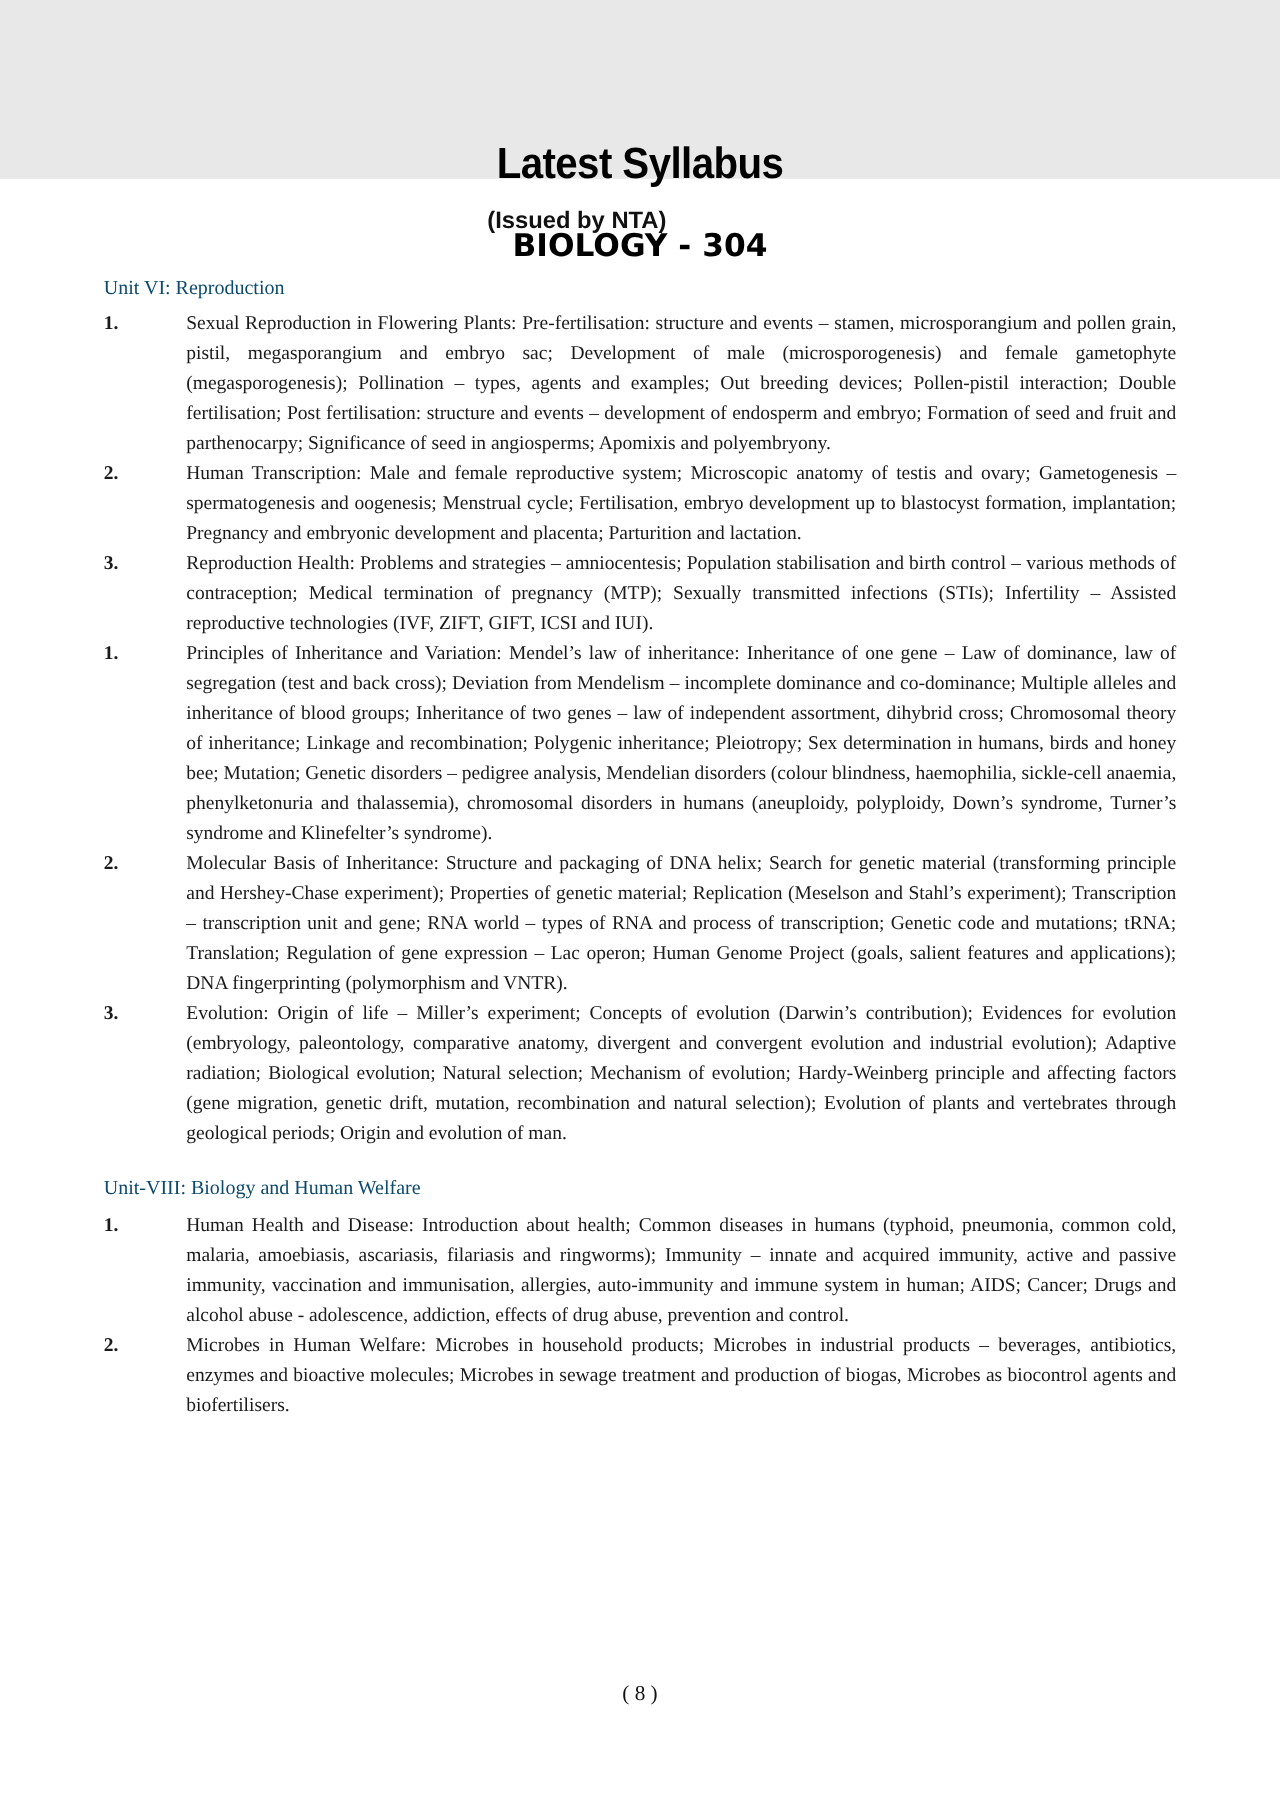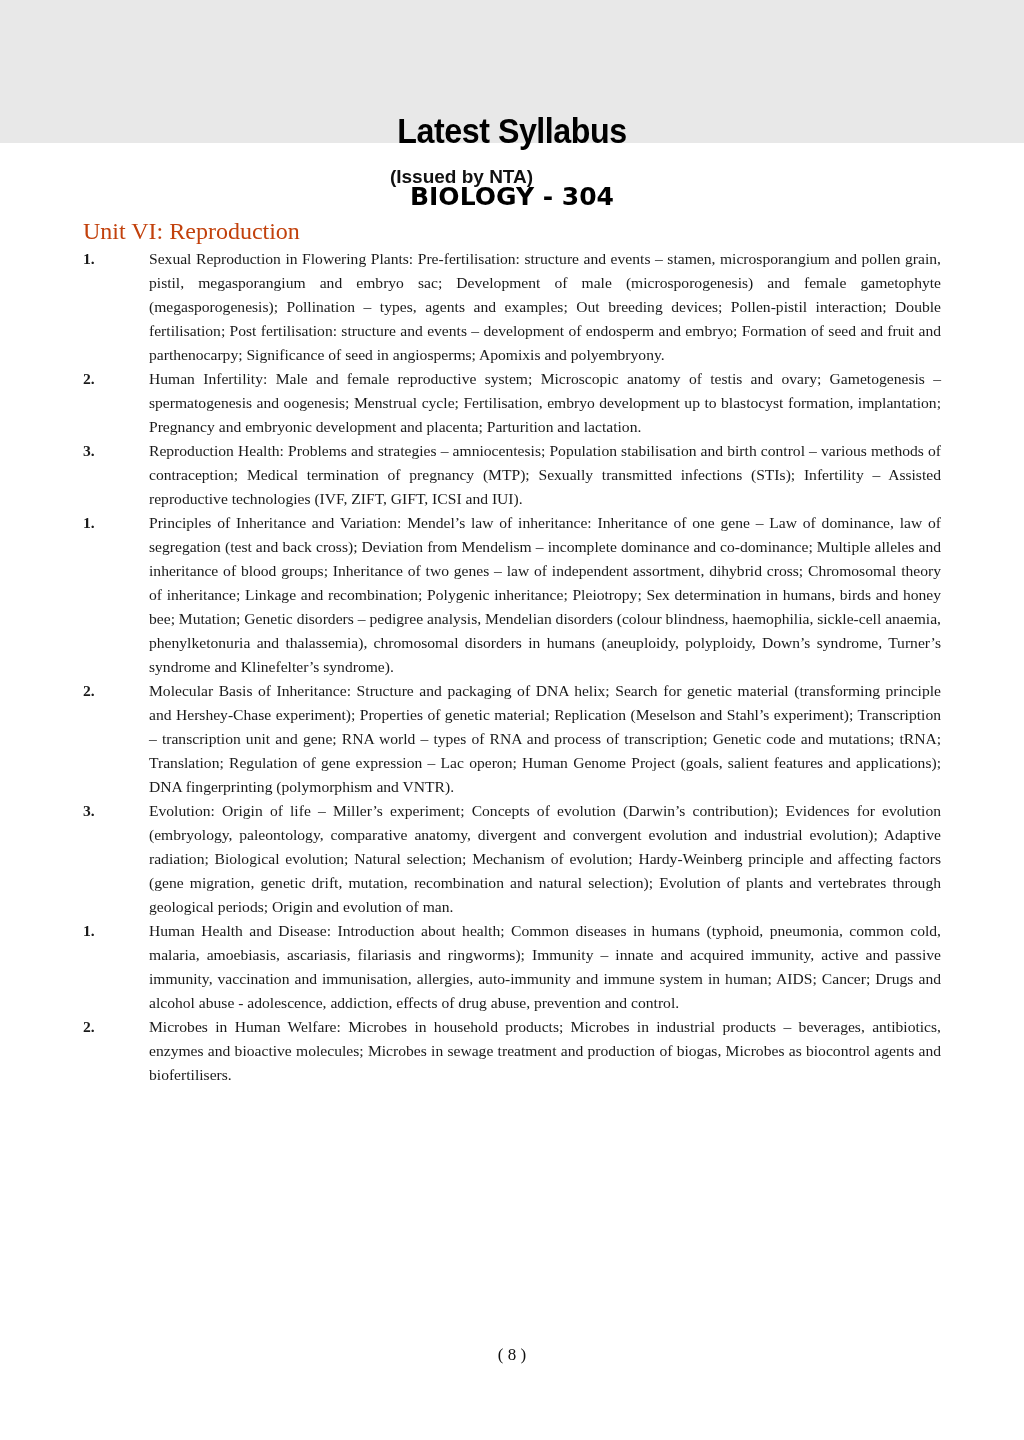--- a/index.html
+++ b/index.html
@@ -20,21 +20,21 @@
     font-family: "Liberation Sans", sans-serif; font-weight: bold; font-size: 19px; color: #111;
   }
   .subject {
     position: absolute; left: 0; width: 1024px; top: 182px; text-align: center;
     font-family: "DejaVu Sans", sans-serif; font-weight: bold; font-size: 25px; color: #000;
   }
   .content {
     position: absolute; left: 83px; top: 217px; width: 858px;
   }
   .unit-heading {
-    font-size: 24px; font-weight: normal; color: #c2410c; margin: 0;
+    font-size: 16px; font-weight: normal; color: #0c4a6e; margin: 0;
   }
   .unit-heading.u6 { height: 30px; line-height: 28px; }
   .unit-heading.u7 { margin-top: 16px; height: 32px; line-height: 28px; }
   .unit-heading.u8 { margin-top: 18px; height: 32px; line-height: 28px; }
   .item {
     position: relative; padding-left: 66px; font-size: 15.6px; line-height: 24px;
     text-align: justify; margin: 0;
   }
   .item-num {
     position: absolute; left: 0; top: 0; font-weight: bold;
@@ -54,40 +54,41 @@
 <div class="subject">BIOLOGY - 304</div>
 
 <div class="content">
 
   <section>
     <h2 class="unit-heading u6">Unit VI: Reproduction</h2>
     <p class="item">
       <span class="item-num">1.</span><span class="item-title">Sexual Reproduction in Flowering Plants:</span><span> Pre-fertilisation: structure and events – stamen, microsporangium and pollen grain, pistil, megasporangium and embryo sac; Development of male (microsporogenesis) and female gametophyte (megasporogenesis); Pollination – types, agents and examples; Out breeding devices; Pollen-pistil interaction; Double fertilisation; Post fertilisation: structure and events – development of endosperm and embryo; Formation of seed and fruit and parthenocarpy; Significance of seed in angiosperms; Apomixis and polyembryony.</span>
     </p>
     <p class="item">
-      <span class="item-num">2.</span><span class="item-title">Human Infertility:</span><span> Male and female reproductive system; Microscopic anatomy of testis and ovary; Gametogenesis – spermatogenesis and oogenesis; Menstrual cycle; Fertilisation, embryo development up to blastocyst formation, implantation; Pregnancy and embryonic development and placenta; Parturition and lactation.</span>
+      <span class="item-num">2.</span><span class="item-title">Human Transcription:</span><span> Male and female reproductive system; Microscopic anatomy of testis and ovary; Gametogenesis – spermatogenesis and oogenesis; Menstrual cycle; Fertilisation, embryo development up to blastocyst formation, implantation; Pregnancy and embryonic development and placenta; Parturition and lactation.</span>
     </p>
     <p class="item">
       <span class="item-num">3.</span><span class="item-title">Reproduction Health:</span><span> Problems and strategies – amniocentesis; Population stabilisation and birth control – various methods of contraception; Medical termination of pregnancy (MTP); Sexually transmitted infections (STIs); Infertility – Assisted reproductive technologies (IVF, ZIFT, GIFT, ICSI and IUI).</span>
     </p>
   </section>
 
   <section>
     <p class="item">
       <span class="item-num">1.</span><span class="item-title">Principles of Inheritance and Variation:</span><span> Mendel’s law of inheritance: Inheritance of one gene – Law of dominance, law of segregation (test and back cross); Deviation from Mendelism – incomplete dominance and co-dominance; Multiple alleles and inheritance of blood groups; Inheritance of two genes – law of independent assortment, dihybrid cross; Chromosomal theory of inheritance; Linkage and recombination; Polygenic inheritance; Pleiotropy; Sex determination in humans, birds and honey bee; Mutation; Genetic disorders – pedigree analysis, Mendelian disorders (colour blindness, haemophilia, sickle-cell anaemia, phenylketonuria and thalassemia), chromosomal disorders in humans (aneuploidy, polyploidy, Down’s syndrome, Turner’s syndrome and Klinefelter’s syndrome).</span>
     </p>
     <p class="item">
       <span class="item-num">2.</span><span class="item-title">Molecular Basis of Inheritance:</span><span> Structure and packaging of DNA helix; Search for genetic material (transforming principle and Hershey-Chase experiment); Properties of genetic material; Replication (Meselson and Stahl’s experiment); Transcription – transcription unit and gene; RNA world – types of RNA and process of transcription; Genetic code and mutations; tRNA; Translation; Regulation of gene expression – Lac operon; Human Genome Project (goals, salient features and applications); DNA fingerprinting (polymorphism and VNTR).</span>
     </p>
     <p class="item">
       <span class="item-num">3.</span><span class="item-title">Evolution:</span><span> Origin of life – Miller’s experiment; Concepts of evolution (Darwin’s contribution); Evidences for evolution (embryology, paleontology, comparative anatomy, divergent and convergent evolution and industrial evolution); Adaptive radiation; Biological evolution; Natural selection; Mechanism of evolution; Hardy-Weinberg principle and affecting factors (gene migration, genetic drift, mutation, recombination and natural selection); Evolution of plants and vertebrates through geological periods; Origin and evolution of man.</span>
     </p>
   </section>
 
   <section>
+    <h2 class="unit-heading u8">Unit-VIII: Biology and Human Welfare</h2>
     <p class="item">
       <span class="item-num">1.</span><span class="item-title">Human Health and Disease:</span><span> Introduction about health; Common diseases in humans (typhoid, pneumonia, common cold, malaria, amoebiasis, ascariasis, filariasis and ringworms); Immunity – innate and acquired immunity, active and passive immunity, vaccination and immunisation, allergies, auto-immunity and immune system in human; AIDS; Cancer; Drugs and alcohol abuse - adolescence, addiction, effects of drug abuse, prevention and control.</span>
     </p>
     <p class="item">
       <span class="item-num">2.</span><span class="item-title">Microbes in Human Welfare:</span><span> Microbes in household products; Microbes in industrial products – beverages, antibiotics, enzymes and bioactive molecules; Microbes in sewage treatment and production of biogas, Microbes as biocontrol agents and biofertilisers.</span>
     </p>
   </section>
 
 </div>
 

